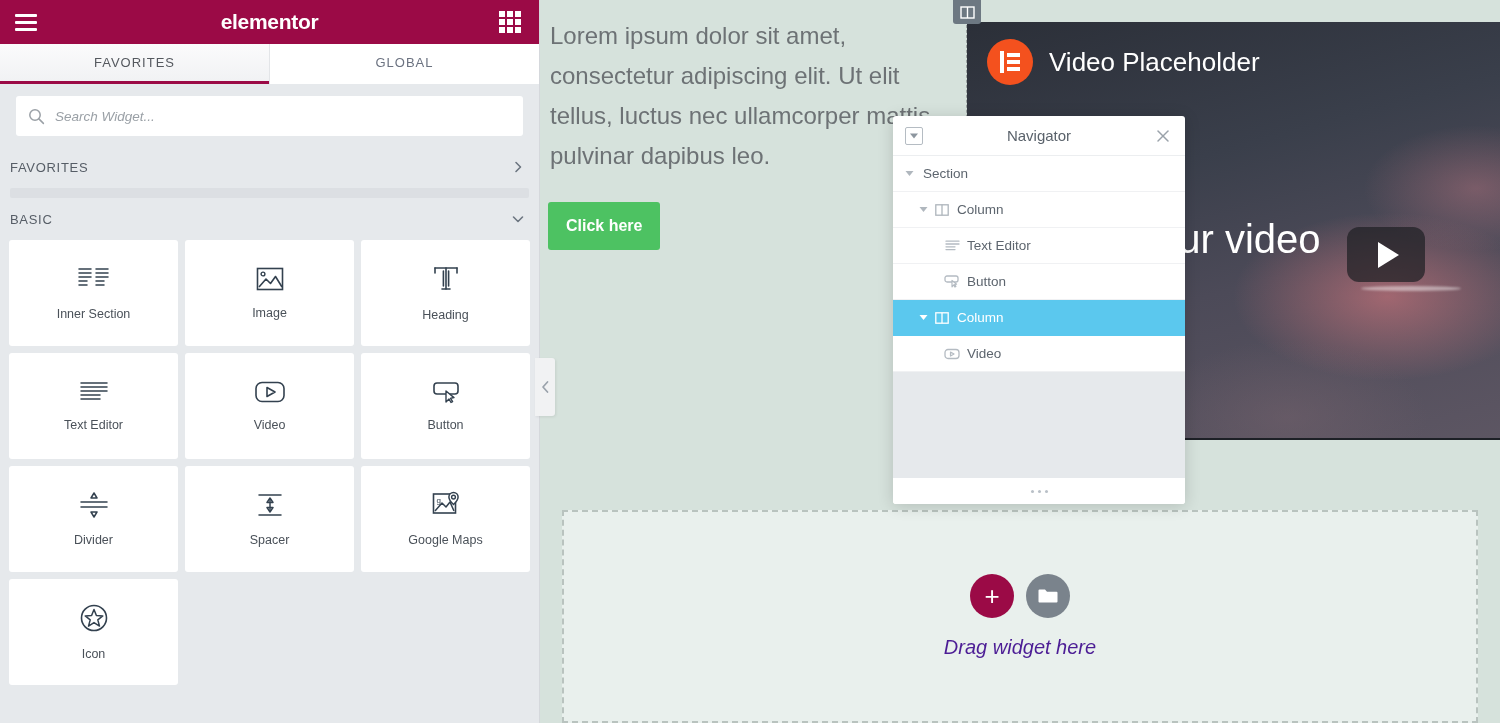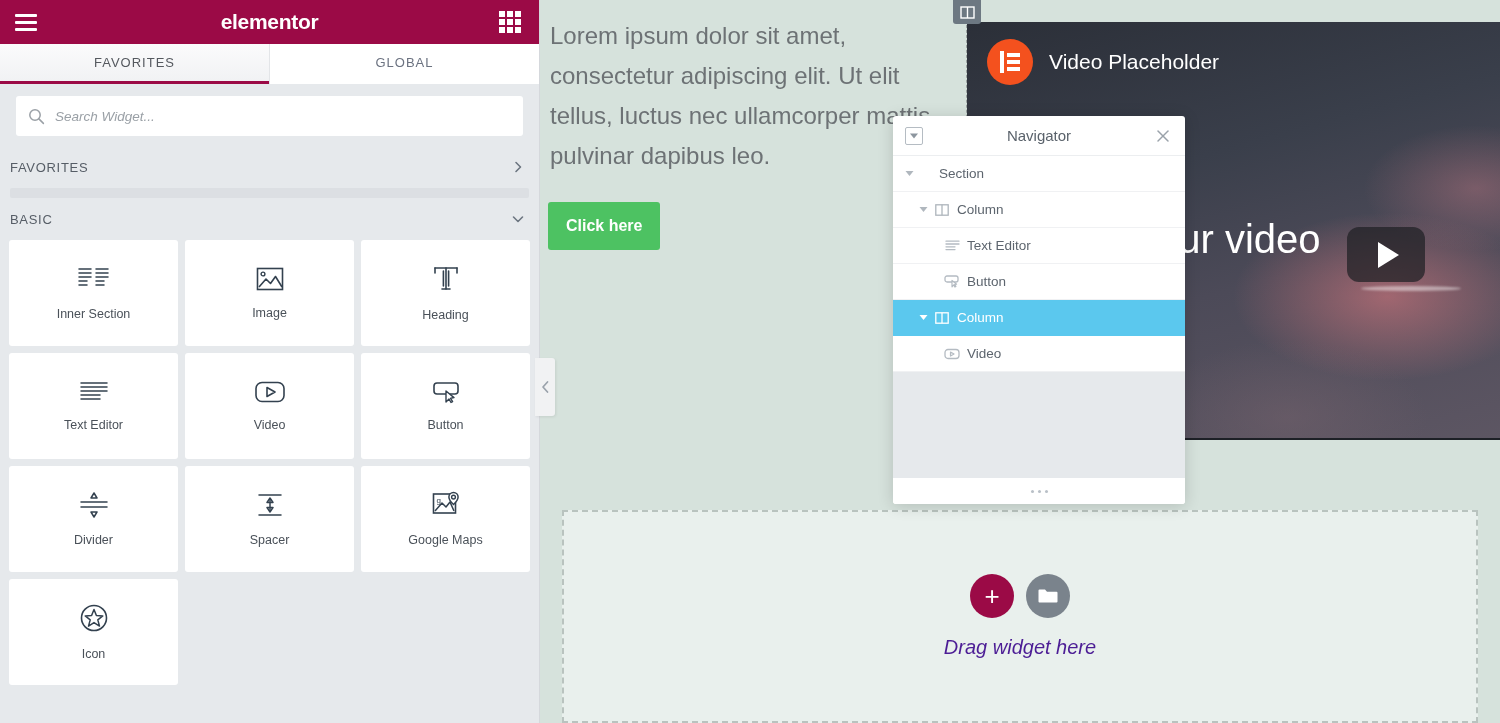--- a/index.html
+++ b/index.html
@@ -151,21 +151,21 @@
   }
   .el-logo {
     width: 46px; height: 46px; border-radius: 50%;
     background: #f4511e; display: flex; align-items: center; justify-content: center;
   }
   .el-logo i {
     display: block; width: 3.5px; height: 22px; background: #fff; margin-right: 3px;
   }
   .el-logo .bars { display: flex; flex-direction: column; gap: 3.5px; }
   .el-logo .bars span { display: block; width: 13px; height: 3.5px; background: #fff; }
-  .video-title { color: #fff; font-size: 21px; }
+  .video-title { color: #fff; font-size: 26px; }
   .video-center-text {
     position: absolute; left: 20px; top: 195px; width: 100%;
     color: #fff; font-size: 40px; white-space: nowrap;
   }
   .play-btn {
     position: absolute; left: 380px; top: 205px;
     width: 78px; height: 55px; border-radius: 12px;
     background: rgba(30,32,36,.72);
     display: flex; align-items: center; justify-content: center;
     z-index: 8; cursor: pointer;
@@ -500,21 +500,21 @@
     </div>
 
     <div class="nav-body">
 
       <div class="nav-row" style="padding-left:8px;">
         <span class="twist">
           <svg width="9" height="7" viewBox="0 0 9 7">
               <polygon points="0.5,1 8.5,1 4.5,6" fill="#b0b7be"></polygon>
             </svg>
         </span>
-        <span style="margin-left:22px">Section</span>
+        <span style="margin-left:6px">Section</span>
       </div>
 
       <div class="nav-row" style="padding-left:22px;">
         <span class="twist">
           <svg width="9" height="7" viewBox="0 0 9 7">
               <polygon points="0.5,1 8.5,1 4.5,6" fill="#b0b7be"></polygon>
             </svg>
         </span>
         <span class="wicon">
           <svg width="14" height="12" viewBox="0 0 14 12">

